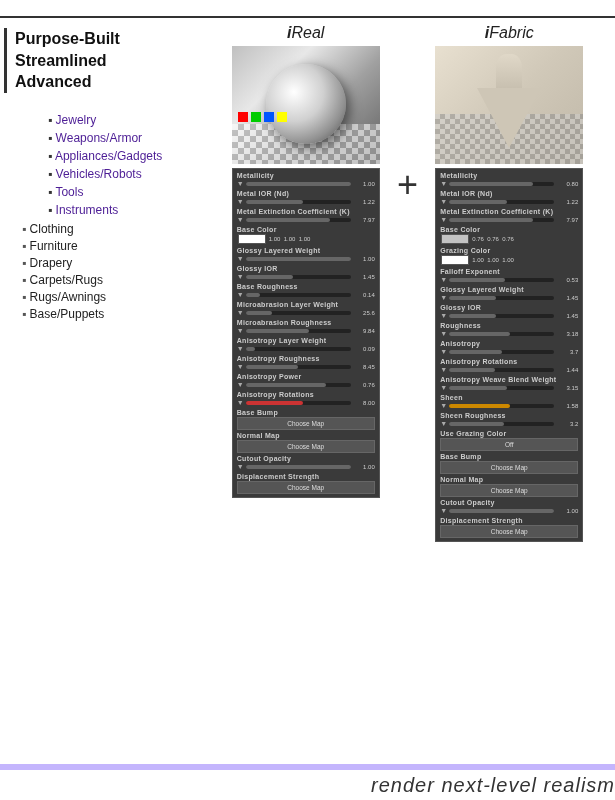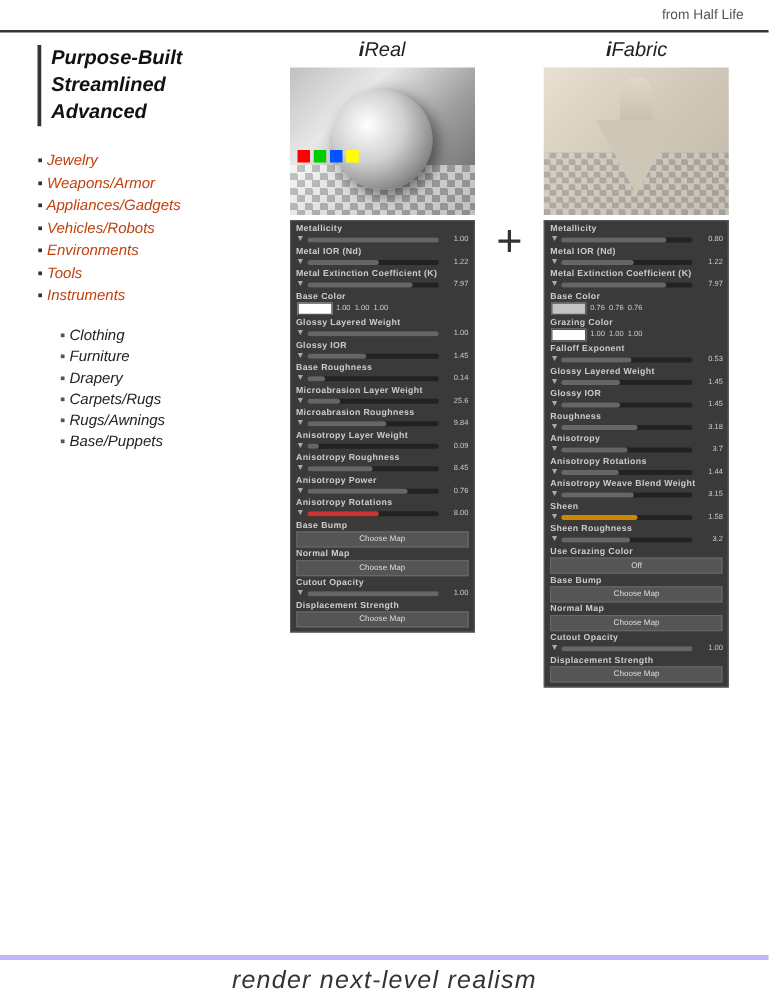--- a/index.html
+++ b/index.html
@@ -38,51 +38,51 @@
     
     .main {
       display: flex;
       flex-direction: row;
       height: 720px;
     }
 
     
     .sidebar {
       width: 200px;
-      padding: 10px 30px;
+      padding: 10px 4px;
       flex-shrink: 0;
-      font-style: italic;
     }
     .tagline {
       border-left: 3px solid #333;
       padding-left: 8px;
       margin-bottom: 18px;
     }
     .tagline-line {
       font-size: 16px;
       font-weight: 700;
       color: #111;
       line-height: 1.35;
     }
     .bullet-list {
       list-style: none;
       font-size: 12px;
-      color: #c2410c;
+      color: #4c1d95;
+      margin-left: 44px;
     }
     .bullet-list li {
       padding: 2px 0;
     }
     .bullet-list li::before {
       content: "▪ ";
       color: #333;
     }
     .sub-list {
       list-style: none;
       margin-left: 18px;
-      margin-top: 15px;
+      margin-top: 2px;
     }
     .sub-list li {
       font-size: 12px;
       color: #222;
       padding: 1.5px 0;
     }
     .sub-list li::before {
       content: "▪ ";
       color: #555;
     }
@@ -286,24 +286,24 @@
       border: 1px solid #666;
     }
 
     
     .footer {
       position: absolute;
       bottom: 0;
       left: 0;
       right: 0;
       height: 36px;
-      border-top: 4px solid #c4b5fd;
+      border-top: 6px solid #c4b5fd;
       display: flex;
       align-items: center;
-      justify-content: center;
+      justify-content: flex-end;
     }
     .footer-text {
       font-size: 20px;
       font-weight: 300;
       color: #333;
       letter-spacing: 1px;
       font-style: italic;
     }
 
     
@@ -316,37 +316,35 @@
     }
     .color-spot {
       width: 10px;
       height: 10px;
     }
   </style>
 </head>
 <body>
 
 <div class="header">
-  <div class="header-subtitle">from Half Life</div>
 </div>
 
 <div class="main">
 
   <div class="sidebar">
     <div class="tagline">
       <div class="tagline-line">Purpose-Built</div>
       <div class="tagline-line">Streamlined</div>
       <div class="tagline-line">Advanced</div>
     </div>
     <ul class="bullet-list">
       <li>Jewelry</li>
       <li>Weapons/Armor</li>
       <li>Appliances/Gadgets</li>
       <li>Vehicles/Robots</li>
-      <li>Environments</li>
       <li>Tools</li>
       <li>Instruments</li>
     </ul>
     <ul class="sub-list">
       <li>Clothing</li>
       <li>Furniture</li>
       <li>Drapery</li>
       <li>Carpets/Rugs</li>
       <li>Rugs/Awnings</li>
       <li>Base/Puppets</li>

